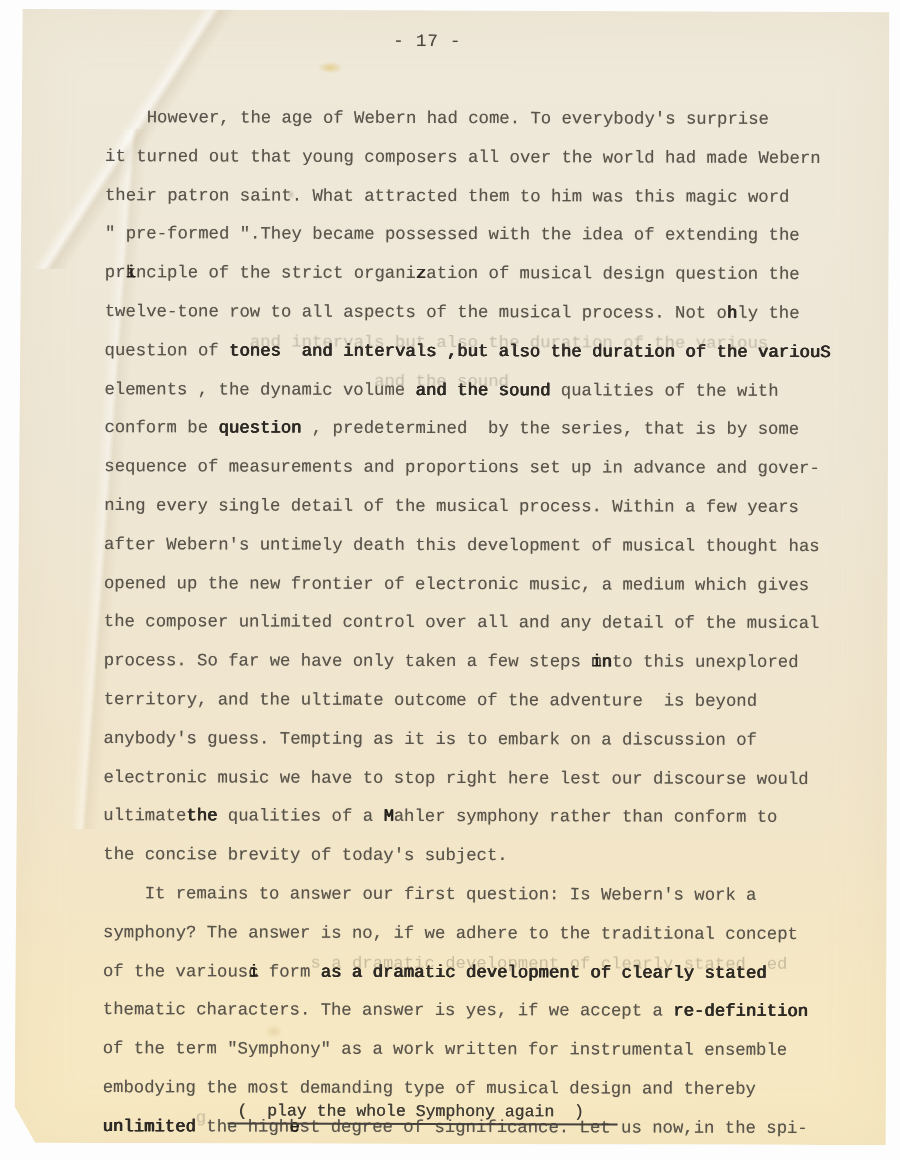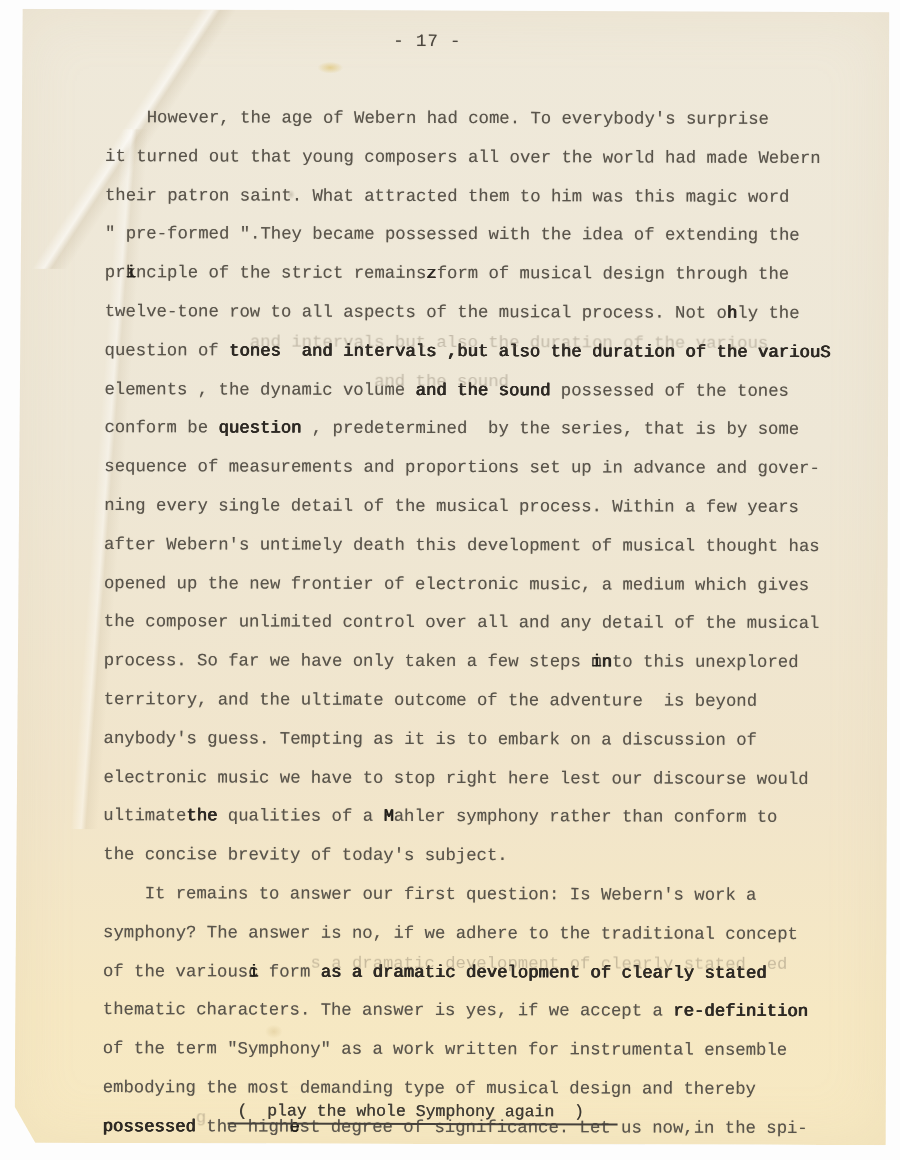--- a/index.html
+++ b/index.html
@@ -107,42 +107,42 @@
   <div class="stain-2"></div>
   <div class="stain-3"></div>
 
   <div class="pageno">- 17 -</div>
 
   <div class="body-text" id="body-text">
       <div class="line"><span class="seg-n">    However, the age of Webern had come. To everybody's surprise</span></div>
       <div class="line"><span class="seg-n">it turned out that young composers all over the world had made Webern</span></div>
       <div class="line"><span class="seg-n">their patron saint. What attracted them to him was this magic word</span></div>
       <div class="line"><span class="seg-n">" pre-formed ".They became possessed with the idea of extending the</span></div>
-      <div class="line"><span class="seg-n">pr</span><span class="seg-o"><span class="under">k</span><span class="top">i</span></span><span class="seg-n">nciple of the strict remains</span><span class="seg-b">z</span><span class="seg-n">form of musical design through the</span></div>
+      <div class="line"><span class="seg-n">pr</span><span class="seg-o"><span class="under">k</span><span class="top">i</span></span><span class="seg-n">nciple of the strict organi</span><span class="seg-b">z</span><span class="seg-n">ation of musical design question the</span></div>
       <div class="line"><span class="seg-n">twelve-tone row to all aspects of the musical process. Not o</span><span class="seg-b">h</span><span class="seg-n">ly the</span></div>
       <div class="line"><span class="ghost" style="left: 14ch;">and intervals but also the duration of the various</span><span class="seg-n">question of </span><span class="seg-b">tones  and intervals ,but also the duration of the variouS</span></div>
-      <div class="line"><span class="ghost" style="left: 26ch;">and the sound</span><span class="seg-n">elements , the dynamic volume </span><span class="seg-b">and the sound</span><span class="seg-n"> possessed of the tones</span></div>
+      <div class="line"><span class="ghost" style="left: 26ch;">and the sound</span><span class="seg-n">elements , the dynamic volume </span><span class="seg-b">and the sound</span><span class="seg-n"> qualities of the with</span></div>
       <div class="line"><span class="seg-n">conform be </span><span class="seg-b">question</span><span class="seg-n"> , predetermined  by the series, that is by some</span></div>
       <div class="line"><span class="seg-n">sequence of measurements and proportions set up in advance and gover-</span></div>
       <div class="line"><span class="seg-n">ning every single detail of the musical process. Within a few years</span></div>
       <div class="line"><span class="seg-n">after Webern's untimely death this development of musical thought has</span></div>
       <div class="line"><span class="seg-n">opened up the new frontier of electronic music, a medium which gives</span></div>
       <div class="line"><span class="seg-n">the composer unlimited control over all and any detail of the musical</span></div>
       <div class="line"><span class="seg-n">process. So far we have only taken a few steps </span><span class="seg-o"><span class="under">m</span><span class="top">i</span></span><span class="seg-b">n</span><span class="seg-n">to this unexplored</span></div>
       <div class="line"><span class="seg-n">territory, and the ultimate outcome of the adventure  is beyond</span></div>
       <div class="line"><span class="seg-n">anybody's guess. Tempting as it is to embark on a discussion of</span></div>
       <div class="line"><span class="seg-n">electronic music we have to stop right here lest our discourse would</span></div>
       <div class="line"><span class="seg-n">ultimate</span><span class="seg-b">the</span><span class="seg-n"> qualities of a </span><span class="seg-o"><span class="under">H</span><span class="top">M</span></span><span class="seg-n">ahler symphony rather than conform to</span></div>
       <div class="line"><span class="seg-n">the concise brevity of today's subject.</span></div>
       <div class="line"><span class="seg-n">    It remains to answer our first question: Is Webern's work a</span></div>
       <div class="line"><span class="seg-n">symphony? The answer is no, if we adhere to the traditional concept</span></div>
       <div class="line"><span class="ghost" style="left: 20ch;">s a dramatic development of clearly stated  ed</span><span class="seg-n">of the various</span><span class="seg-o"><span class="under">c</span><span class="top">i</span></span><span class="seg-n"> form </span><span class="seg-b">as a dramatic development of clearly stated</span></div>
       <div class="line"><span class="seg-n">thematic characters. The answer is yes, if we accept a </span><span class="seg-b">re-definition</span></div>
       <div class="line"><span class="seg-n">of the term "Symphony" as a work written for instrumental ensemble</span></div>
       <div class="line"><span class="seg-n">embodying the most demanding type of musical design and thereby</span></div>
-      <div class="line"><span class="ghost" style="left: 9ch;">g</span><span class="seg-b">possessed</span><span class="seg-n"> the high</span><span class="seg-o"><span class="under">b</span><span class="top">e</span></span><span class="seg-n">st degree of significance. Let us now,in the spi-</span></div>
+      <div class="line"><span class="ghost" style="left: 9ch;">g</span><span class="seg-b">unlimited</span><span class="seg-n"> the high</span><span class="seg-o"><span class="under">b</span><span class="top">e</span></span><span class="seg-n">st degree of significance. Let us now,in the spi-</span></div>
       <div class="line"><span class="seg-n">rit of this new definition , hear once more the Symphony by Anton</span></div>
     </div>
 
   <div class="footer-row">
     <span class="footer-text">(  play the whole Symphony again  )</span>
   </div>
 </div>
 
 </body></html>

